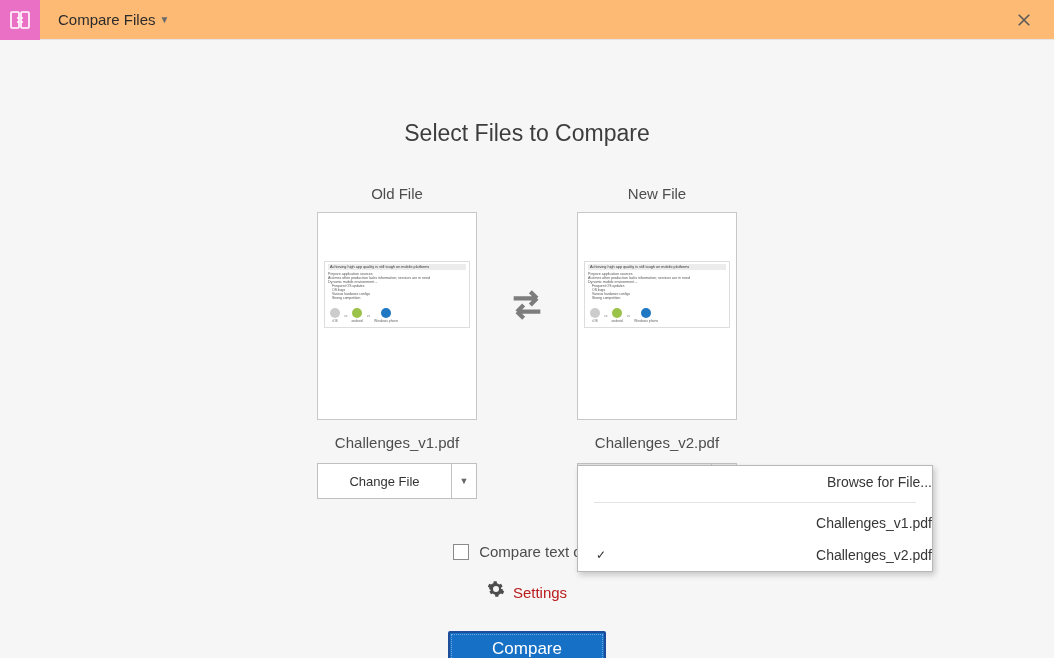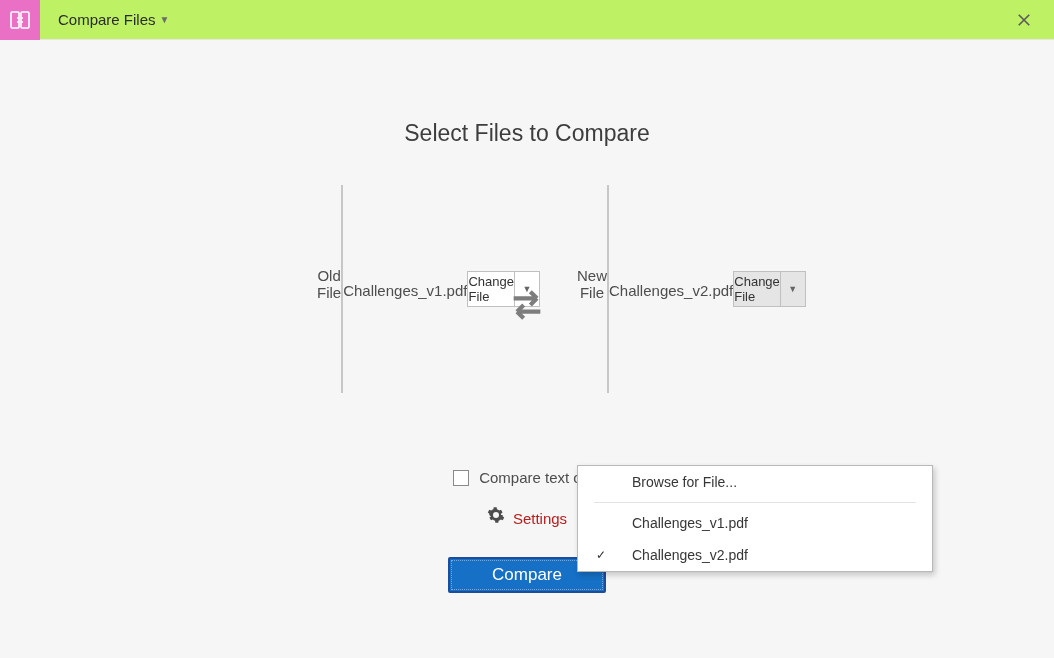--- a/index.html
+++ b/index.html
@@ -1,26 +1,26 @@
 <!DOCTYPE html>
 <html><head>
 <meta charset="utf-8">
 <style>
   * { box-sizing: border-box; margin: 0; padding: 0; font-family: "Segoe UI", Arial, sans-serif; }
   html, body { width: 1054px; height: 658px; overflow: hidden; background: #f6f6f6; }
-  .topbar { height: 40px; background: #bef264; border-bottom: 1px solid #e6e6e6; display: flex; align-items: center; position: relative; }
+  .topbar { height: 40px; background: #fdba74; border-bottom: 1px solid #e6e6e6; display: flex; align-items: center; position: relative; }
   .app-icon { width: 40px; height: 40px; background: #e970c5; display: flex; align-items: center; justify-content: center; }
   .app-icon svg { width: 24px; height: 24px; }
   .topbar-title { margin-left: 18px; font-size: 15px; color: #2b2b2b; display: flex; align-items: center; cursor: pointer; }
   .topbar-title .caret { margin-left: 4px; font-size: 10px; color: #6b6b6b; }
   .topbar-close { position: absolute; right: 18px; top: 8px; width: 24px; height: 24px; display: flex; align-items: center; justify-content: center; cursor: pointer; }
   .topbar-close svg { width: 18px; height: 18px; stroke: #5a5a5a; stroke-width: 2.2; }
   .cmp-title { text-align: center; font-size: 23px; color: #3d3d3d; font-weight: 400; margin-top: 80px; }
   .files-row { display: flex; justify-content: center; align-items: flex-start; margin-top: 38px; }
-  .file-col { width: 160px; display: flex; flex-direction: row; align-items: center; }
+  .file-col { width: 160px; display: flex; flex-direction: column; align-items: center; }
   .file-label { font-size: 15px; color: #4d4d4d; text-align: center; margin-bottom: 10px; }
   .thumb { width: 160px; height: 208px; border: 1px solid #c7c7c7; background: #fff; position: relative; overflow: hidden; }
   .sep-col { width: 100px; display: flex; align-items: center; justify-content: center; height: 240px; }
   .sep-col svg { width: 40px; height: 40px; stroke: #7d7d7d; stroke-width: 2.5; fill: none; }
   .fname { font-size: 15px; color: #4d4d4d; text-align: center; margin-top: 14px; margin-bottom: 12px; }
   .change-btn { width: 160px; height: 36px; border: 1px solid #c0c0c0; background: #fff; display: flex; font-size: 13px; color: #333; cursor: pointer; }
   .change-btn.selected { background: #e5e5e5; }
   .cb-label { flex: 1; display: flex; align-items: center; justify-content: center; border-right: 1px solid #c0c0c0; }
   .cb-caret { width: 24px; display: flex; align-items: center; justify-content: center; font-size: 9px; color: #666; }
   .checkbox-row { display: flex; justify-content: center; align-items: center; margin-top: 44px; font-size: 15px; color: #4d4d4d; }
@@ -33,21 +33,21 @@
   .thumb-inner { position: absolute; left: 6px; right: 6px; top: 48px; font-size: 3.6px; color: #555; background: #fff; border: 1px solid #ddd; padding: 2px 3px; }
   .thumb-title { background: #ececec; padding: 1px 2px; font-size: 3.8px; color: #333; margin-bottom: 2px; }
   .bullets { margin-left: 4px; }
   .bullets div { font-size: 3.4px; color: #555; }
   .logos { display: flex; align-items: center; justify-content: flex-start; gap: 4px; margin-top: 6px; padding: 2px; }
   .logo { font-size: 3.4px; display: flex; flex-direction: column; align-items: center; color: #666; }
   .logo-circ { width: 10px; height: 10px; border-radius: 50%; margin-bottom: 1px; }
   .vs { font-size: 3.4px; color: #888; }
   
   .dropdown { position: absolute; width: 356px; background: #fff; border: 1px solid #b8b8b8; box-shadow: 2px 3px 6px rgba(0,0,0,.2); z-index: 50; }
-  .dd-item { position: relative; height: 32px; display: flex; align-items: center; padding-left: 54px; font-size: 14px; color: #363636; cursor: pointer; }
+  .dd-item { position: relative; height: 32px; display: flex; align-items: center; padding-left: 54px; font-size: 14px; color: #363636; cursor: pointer; justify-content: flex-end; }
   .dd-item .check { position: absolute; left: 18px; font-size: 12px; color: #333; }
   .dd-sep { height: 1px; background: #e3e3e3; margin: 4px 16px; }
 </style>
 </head>
 <body>
 
 <div class="topbar">
   <div class="app-icon">
     <svg viewBox="0 0 24 24">
         <g fill="none" stroke="#fff" stroke-width="1.6">

